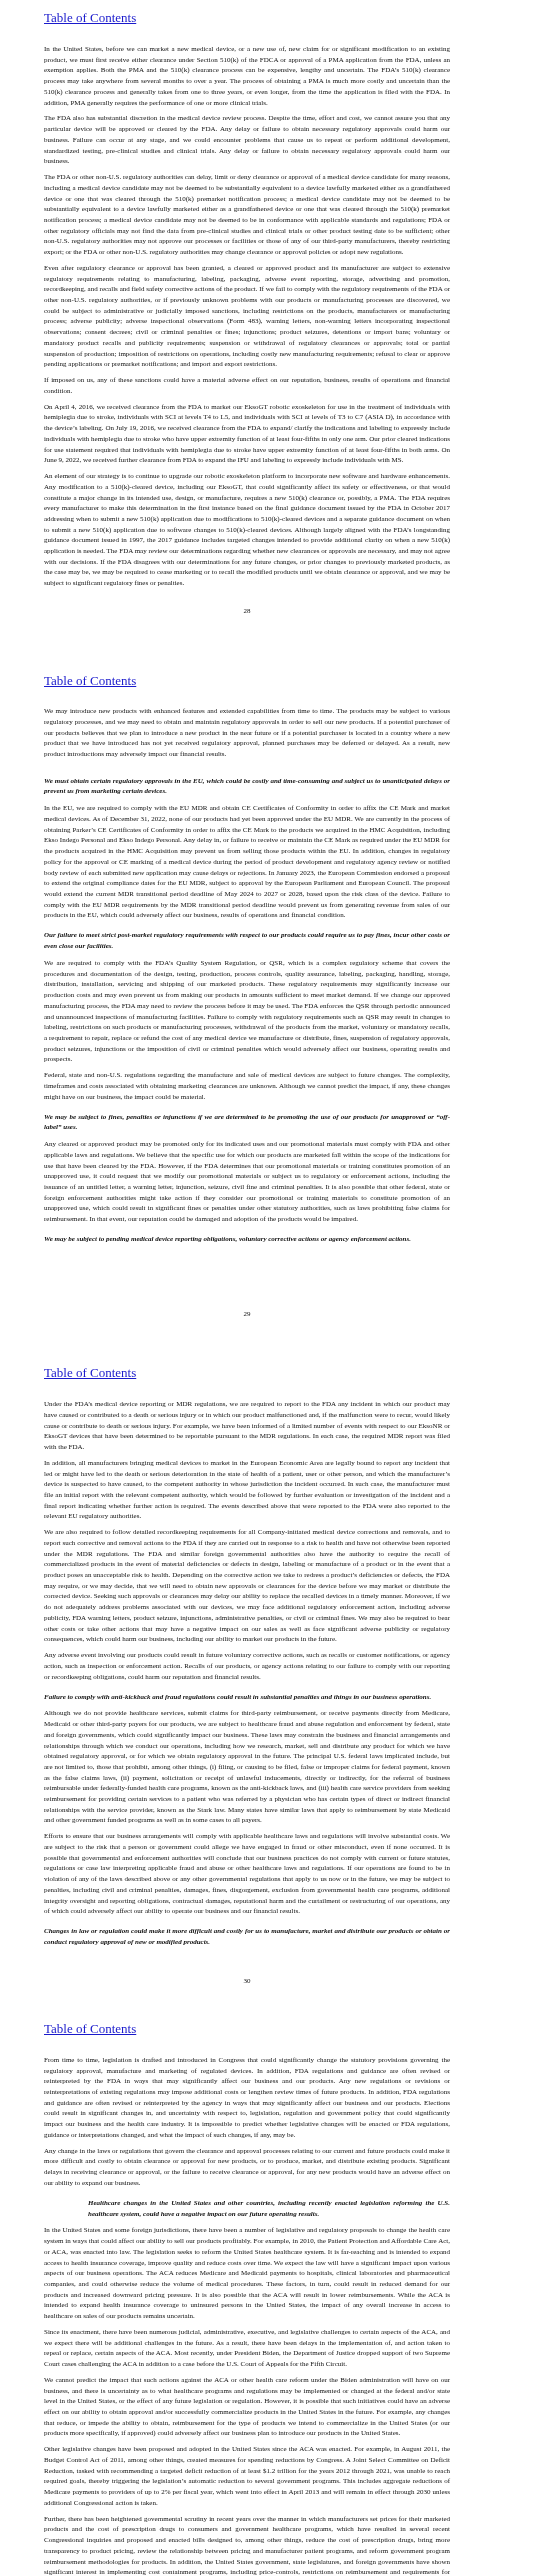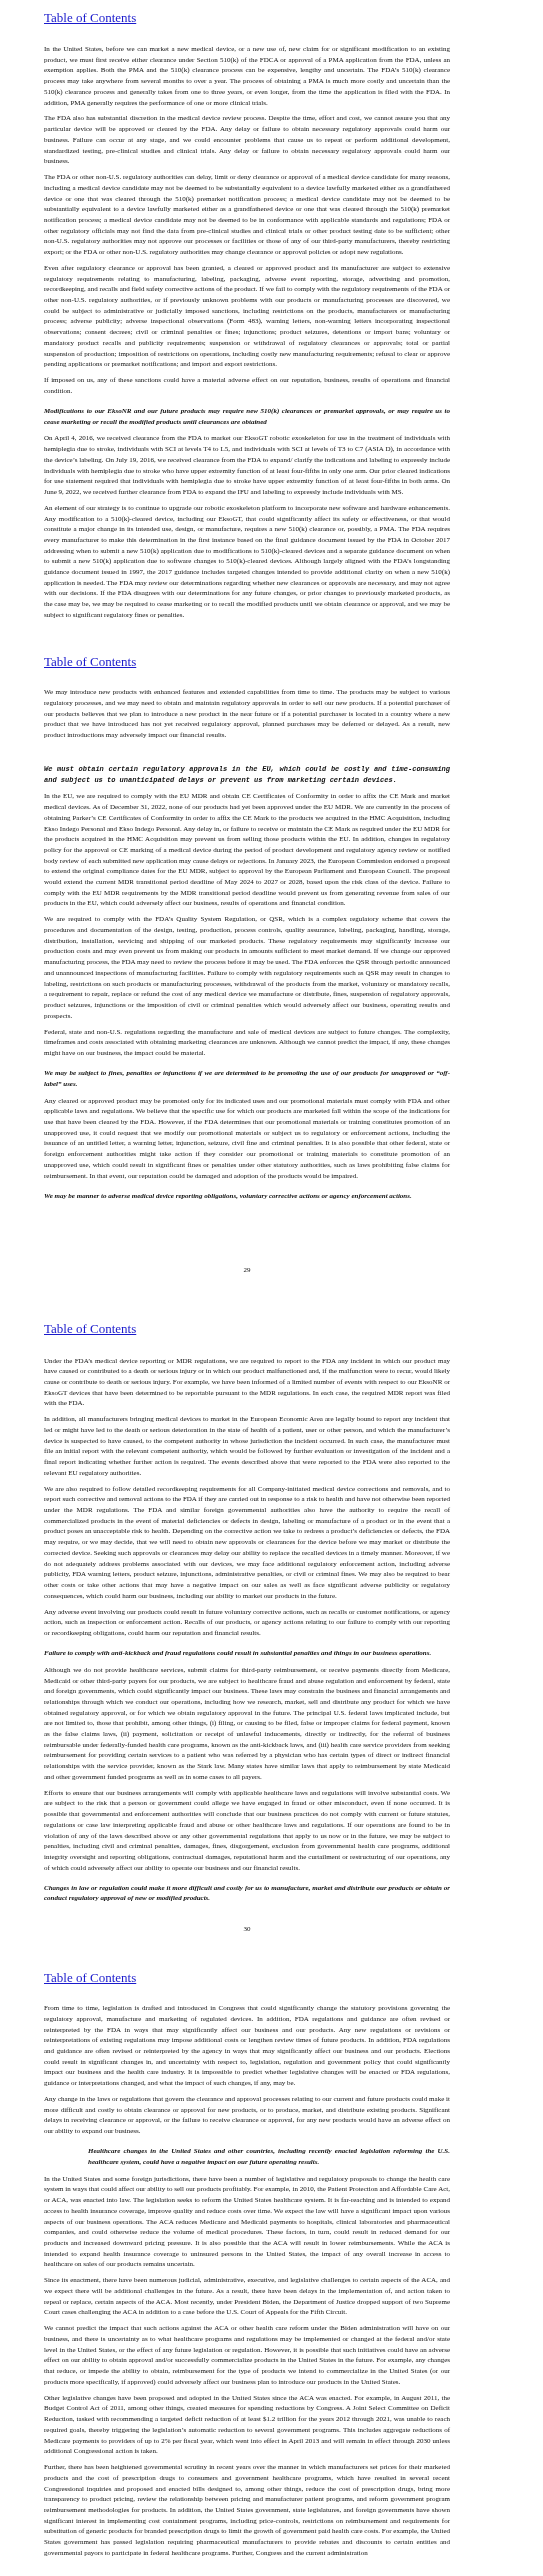--- a/index.html
+++ b/index.html
@@ -17,58 +17,59 @@
   <section class="page" style="padding-top: 13.4px;">
     <div class="toc-wrap" style="margin-bottom: 19.6px;">
       <a class="toc-link">Table of Contents</a>
     </div>
     <div class="content">
         <p class="body">In the United States, before we can market a new medical device, or a new use of, new claim for or significant modification to an existing product, we must first receive either clearance under Section 510(k) of the FDCA or approval of a PMA application from the FDA, unless an exemption applies. Both the PMA and the 510(k) clearance process can be expensive, lengthy and uncertain. The FDA’s 510(k) clearance process may take anywhere from several months to over a year. The process of obtaining a PMA is much more costly and uncertain than the 510(k) clearance process and generally takes from one to three years, or even longer, from the time the application is filed with the FDA. In addition, PMA generally requires the performance of one or more clinical trials.</p>
         <p class="body">The FDA also has substantial discretion in the medical device review process. Despite the time, effort and cost, we cannot assure you that any particular device will be approved or cleared by the FDA. Any delay or failure to obtain necessary regulatory approvals could harm our business. Failure can occur at any stage, and we could encounter problems that cause us to repeat or perform additional development, standardized testing, pre-clinical studies and clinical trials. Any delay or failure to obtain necessary regulatory approvals could harm our business.</p>
         <p class="body">The FDA or other non-U.S. regulatory authorities can delay, limit or deny clearance or approval of a medical device candidate for many reasons, including a medical device candidate may not be deemed to be substantially equivalent to a device lawfully marketed either as a grandfathered device or one that was cleared through the 510(k) premarket notification process; a medical device candidate may not be deemed to be substantially equivalent to a device lawfully marketed either as a grandfathered device or one that was cleared through the 510(k) premarket notification process; a medical device candidate may not be deemed to be in conformance with applicable standards and regulations; FDA or other regulatory officials may not find the data from pre-clinical studies and clinical trials or other product testing date to be sufficient; other non-U.S. regulatory authorities may not approve our processes or facilities or those of any of our third-party manufacturers, thereby restricting export; or the FDA or other non-U.S. regulatory authorities may change clearance or approval policies or adopt new regulations.</p>
         <p class="body">Even after regulatory clearance or approval has been granted, a cleared or approved product and its manufacturer are subject to extensive regulatory requirements relating to manufacturing, labeling, packaging, adverse event reporting, storage, advertising and promotion, recordkeeping, and recalls and field safety corrective actions of the product. If we fail to comply with the regulatory requirements of the FDA or other non-U.S. regulatory authorities, or if previously unknown problems with our products or manufacturing processes are discovered, we could be subject to administrative or judicially imposed sanctions, including restrictions on the products, manufacturers or manufacturing process; adverse publicity; adverse inspectional observations (Form 483), warning letters, non-warning letters incorporating inspectional observations; consent decrees; civil or criminal penalties or fines; injunctions; product seizures, detentions or import bans; voluntary or mandatory product recalls and publicity requirements; suspension or withdrawal of regulatory clearances or approvals; total or partial suspension of production; imposition of restrictions on operations, including costly new manufacturing requirements; refusal to clear or approve pending applications or premarket notifications; and import and export restrictions.</p>
         <p class="body">If imposed on us, any of these sanctions could have a material adverse effect on our reputation, business, results of operations and financial condition.</p>
-        <p class="heading" style="margin-top: 9.3px;">Modifications to our EksoNR and our future products may require new 510(k) clearances or premarket approvals, or may require us to cease marketing or recall the modified products until clearances are obtained</p>
         <p class="body">On April 4, 2016, we received clearance from the FDA to market our EksoGT robotic exoskeleton for use in the treatment of individuals with hemiplegia due to stroke, individuals with SCI at levels T4 to L5, and individuals with SCI at levels of T3 to C7 (ASIA D), in accordance with the device’s labeling. On July 19, 2016, we received clearance from the FDA to expand/ clarify the indications and labeling to expressly include individuals with hemiplegia due to stroke who have upper extremity function of at least four-fifths in only one arm. Our prior cleared indications for use statement required that individuals with hemiplegia due to stroke have upper extremity function of at least four-fifths in both arms. On June 9, 2022, we received further clearance from FDA to expand the IFU and labeling to expressly include individuals with MS.</p>
         <p class="body">An element of our strategy is to continue to upgrade our robotic exoskeleton platform to incorporate new software and hardware enhancements. Any modification to a 510(k)-cleared device, including our EksoGT, that could significantly affect its safety or effectiveness, or that would constitute a major change in its intended use, design, or manufacture, requires a new 510(k) clearance or, possibly, a PMA. The FDA requires every manufacturer to make this determination in the first instance based on the final guidance document issued by the FDA in October 2017 addressing when to submit a new 510(k) application due to modifications to 510(k)-cleared devices and a separate guidance document on when to submit a new 510(k) application due to software changes to 510(k)-cleared devices. Although largely aligned with the FDA’s longstanding guidance document issued in 1997, the 2017 guidance includes targeted changes intended to provide additional clarity on when a new 510(k) application is needed. The FDA may review our determinations regarding whether new clearances or approvals are necessary, and may not agree with our decisions. If the FDA disagrees with our determinations for any future changes, or prior changes to previously marketed products, as the case may be, we may be required to cease marketing or to recall the modified products until we obtain clearance or approval, and we may be subject to significant regulatory fines or penalties.</p>
       </div>
+    <div class="page-number" style="margin-top: 17.5px; padding-bottom: 28px;">28</div>
   </section>
 
   <section class="page" style="padding-top: 31px;">
     <div class="toc-wrap" style="margin-bottom: 19.6px;">
       <a class="toc-link">Table of Contents</a>
     </div>
     <div class="content">
         <p class="body">We may introduce new products with enhanced features and extended capabilities from time to time. The products may be subject to various regulatory processes, and we may need to obtain and maintain regulatory approvals in order to sell our new products. If a potential purchaser of our products believes that we plan to introduce a new product in the near future or if a potential purchaser is located in a country where a new product that we have introduced has not yet received regulatory approval, planned purchases may be deferred or delayed. As a result, new product introductions may adversely impact our financial results.</p>
-        <p class="heading" style="margin-top: 23px; font-family: Liberation Mono, monospace;">We must obtain certain regulatory approvals in the EU, which could be costly and time-consuming and subject us to unanticipated delays or prevent us from marketing certain devices.</p>
+        <p class="heading" style="margin-top: 16px;">We must obtain certain regulatory approvals in the EU, which could be costly and time-consuming and subject us to unanticipated delays or prevent us from marketing certain devices.</p>
         <p class="body">In the EU, we are required to comply with the EU MDR and obtain CE Certificates of Conformity in order to affix the CE Mark and market medical devices. As of December 31, 2022, none of our products had yet been approved under the EU MDR.  We are currently in the process of obtaining Parker’s CE Certificates of Conformity in order to affix the CE Mark to the products we acquired in the HMC Acquisition, including Ekso Indego Personal and Ekso Indego Personal. Any delay in, or failure to receive or maintain the CE Mark as required under the EU MDR for the products acquired in the HMC Acquisition may prevent us from selling those products within the EU. In addition, changes in regulatory policy for the approval or CE marking of a medical device during the period of product development and regulatory agency review or notified body review of each submitted new application may cause delays or rejections. In January 2023, the European Commission endorsed a proposal to extend the original compliance dates for the EU MDR, subject to approval by the European Parliament and European Council. The proposal would extend the current MDR transitional period deadline of May 2024 to 2027 or 2028, based upon the risk class of the device. Failure to comply with the EU MDR requirements by the MDR transitional period deadline would prevent us from generating revenue from sales of our products in the EU, which could adversely affect our business, results of operations and financial condition.</p>
+        <p class="heading" style="margin-top: 9.3px;">Our failure to meet strict post-market regulatory requirements with respect to our products could require us to pay fines, incur other costs or even close our facilities.</p>
         <p class="body">We are required to comply with the FDA’s Quality System Regulation, or QSR, which is a complex regulatory scheme that covers the procedures and documentation of the design, testing, production, process controls, quality assurance, labeling, packaging, handling, storage, distribution, installation, servicing and shipping of our marketed products. These regulatory requirements may significantly increase our production costs and may even prevent us from making our products in amounts sufficient to meet market demand. If we change our approved manufacturing process, the FDA may need to review the process before it may be used. The FDA enforces the QSR through periodic announced and unannounced inspections of manufacturing facilities. Failure to comply with regulatory requirements such as QSR may result in changes to labeling, restrictions on such products or manufacturing processes, withdrawal of the products from the market, voluntary or mandatory recalls, a requirement to repair, replace or refund the cost of any medical device we manufacture or distribute, fines, suspension of regulatory approvals, product seizures, injunctions or the imposition of civil or criminal penalties which would adversely affect our business, operating results and prospects.</p>
         <p class="body">Federal, state and non-U.S. regulations regarding the manufacture and sale of medical devices are subject to future changes. The complexity, timeframes and costs associated with obtaining marketing clearances are unknown. Although we cannot predict the impact, if any, these changes might have on our business, the impact could be material.</p>
         <p class="heading" style="margin-top: 9.3px;">We may be subject to fines, penalties or injunctions if we are determined to be promoting the use of our products for unapproved or “off-label” uses.</p>
         <p class="body">Any cleared or approved product may be promoted only for its indicated uses and our promotional materials must comply with FDA and other applicable laws and regulations. We believe that the specific use for which our products are marketed fall within the scope of the indications for use that have been cleared by the FDA. However, if the FDA determines that our promotional materials or training constitutes promotion of an unapproved use, it could request that we modify our promotional materials or subject us to regulatory or enforcement actions, including the issuance of an untitled letter, a warning letter, injunction, seizure, civil fine and criminal penalties. It is also possible that other federal, state or foreign enforcement authorities might take action if they consider our promotional or training materials to constitute promotion of an unapproved use, which could result in significant fines or penalties under other statutory authorities, such as laws prohibiting false claims for reimbursement. In that event, our reputation could be damaged and adoption of the products would be impaired.</p>
-        <p class="heading" style="margin-top: 9.3px;">We may be manner to adverse medical device reporting obligations, voluntary corrective actions or agency enforcement actions.</p>
+        <p class="heading" style="margin-top: 9.3px;">We may be subject to pending medical device reporting obligations, voluntary corrective actions or agency enforcement actions.</p>
       </div>
     <div class="page-number" style="margin-top: 64px; padding-bottom: 36px;">29</div>
   </section>
 
   <section class="page" style="padding-top: 12.4px;">
     <div class="toc-wrap" style="margin-bottom: 20.6px;">
       <a class="toc-link">Table of Contents</a>
     </div>
     <div class="content">
         <p class="body">Under the FDA’s medical device reporting or MDR regulations, we are required to report to the FDA any incident in which our product may have caused or contributed to a death or serious injury or in which our product malfunctioned and, if the malfunction were to recur, would likely cause or contribute to death or serious injury. For example, we have been informed of a limited number of events with respect to our EksoNR or EksoGT devices that have been determined to be reportable pursuant to the MDR regulations. In each case, the required MDR report was filed with the FDA.</p>
         <p class="body">In addition, all manufacturers bringing medical devices to market in the European Economic Area are legally bound to report any incident that led or might have led to the death or serious deterioration in the state of health of a patient, user or other person, and which the manufacturer’s device is suspected to have caused, to the competent authority in whose jurisdiction the incident occurred. In such case, the manufacturer must file an initial report with the relevant competent authority, which would be followed by further evaluation or investigation of the incident and a final report indicating whether further action is required. The events described above that were reported to the FDA were also reported to the relevant EU regulatory authorities.</p>
         <p class="body">We are also required to follow detailed recordkeeping requirements for all Company-initiated medical device corrections and removals, and to report such corrective and removal actions to the FDA if they are carried out in response to a risk to health and have not otherwise been reported under the MDR regulations. The FDA and similar foreign governmental authorities also have the authority to require the recall of commercialized products in the event of material deficiencies or defects in design, labeling or manufacture of a product or in the event that a product poses an unacceptable risk to health. Depending on the corrective action we take to redress a product’s deficiencies or defects, the FDA may require, or we may decide, that we will need to obtain new approvals or clearances for the device before we may market or distribute the corrected device. Seeking such approvals or clearances may delay our ability to replace the recalled devices in a timely manner. Moreover, if we do not adequately address problems associated with our devices, we may face additional regulatory enforcement action, including adverse publicity, FDA warning letters, product seizure, injunctions, administrative penalties, or civil or criminal fines. We may also be required to bear other costs or take other actions that may have a negative impact on our sales as well as face significant adverse publicity or regulatory consequences, which could harm our business, including our ability to market our products in the future.</p>
         <p class="body">Any adverse event involving our products could result in future voluntary corrective actions, such as recalls or customer notifications, or agency action, such as inspection or enforcement action. Recalls of our products, or agency actions relating to our failure to comply with our reporting or recordkeeping obligations, could harm our reputation and financial results.</p>
         <p class="heading" style="margin-top: 9.3px;">Failure to comply with anti-kickback and fraud regulations could result in substantial penalties and things in our business operations.</p>
         <p class="body">Although we do not provide healthcare services, submit claims for third-party reimbursement, or receive payments directly from Medicare, Medicaid or other third-party payers for our products, we are subject to healthcare fraud and abuse regulation and enforcement by federal, state and foreign governments, which could significantly impact our business. These laws may constrain the business and financial arrangements and relationships through which we conduct our operations, including how we research, market, sell and distribute any product for which we have obtained regulatory approval, or for which we obtain regulatory approval in the future. The principal U.S. federal laws implicated include, but are not limited to, those that prohibit, among other things, (i) filing, or causing to be filed, false or improper claims for federal payment, known as the false claims laws, (ii) payment, solicitation or receipt of unlawful inducements, directly or indirectly, for the referral of business reimbursable under federally-funded health care programs, known as the anti-kickback laws, and (iii) health care service providers from seeking reimbursement for providing certain services to a patient who was referred by a physician who has certain types of direct or indirect financial relationships with the service provider, known as the Stark law. Many states have similar laws that apply to reimbursement by state Medicaid and other government funded programs as well as in some cases to all payers.</p>
         <p class="body">Efforts to ensure that our business arrangements will comply with applicable healthcare laws and regulations will involve substantial costs. We are subject to the risk that a person or government could allege we have engaged in fraud or other misconduct, even if none occurred. It is possible that governmental and enforcement authorities will conclude that our business practices do not comply with current or future statutes, regulations or case law interpreting applicable fraud and abuse or other healthcare laws and regulations. If our operations are found to be in violation of any of the laws described above or any other governmental regulations that apply to us now or in the future, we may be subject to penalties, including civil and criminal penalties, damages, fines, disgorgement, exclusion from governmental health care programs, additional integrity oversight and reporting obligations, contractual damages, reputational harm and the curtailment or restructuring of our operations, any of which could adversely affect our ability to operate our business and our financial results.</p>
         <p class="heading" style="margin-top: 9.3px;">Changes in law or regulation could make it more difficult and costly for us to manufacture, market and distribute our products or obtain or conduct regulatory approval of new or modified products.</p>
       </div>
-    <div class="page-number" style="margin-top: 20px; padding-bottom: 28px;">30</div>
+    <div class="page-number" style="margin-top: 28px; padding-bottom: 28px;">30</div>
   </section>
 
   <section class="page" style="padding-top: 10.3px;">
     <div class="toc-wrap" style="margin-bottom: 19.6px;">
       <a class="toc-link">Table of Contents</a>
     </div>
     <div class="content">
         <p class="body">From time to time, legislation is drafted and introduced in Congress that could significantly change the statutory provisions governing the regulatory approval, manufacture and marketing of regulated devices. In addition, FDA regulations and guidance are often revised or reinterpreted by the FDA in ways that may significantly affect our business and our products. Any new regulations or revisions or reinterpretations of existing regulations may impose additional costs or lengthen review times of future products. In addition, FDA regulations and guidance are often revised or reinterpreted by the agency in ways that may significantly affect our business and our products. Elections could result in significant changes in, and uncertainty with respect to, legislation, regulation and government policy that could significantly impact our business and the health care industry. It is impossible to predict whether legislative changes will be enacted or FDA regulations, guidance or interpretations changed, and what the impact of such changes, if any, may be.</p>
         <p class="body">Any change in the laws or regulations that govern the clearance and approval processes relating to our current and future products could make it more difficult and costly to obtain clearance or approval for new products, or to produce, market, and distribute existing products. Significant delays in receiving clearance or approval, or the failure to receive clearance or approval, for any new products would have an adverse effect on our ability to expand our business.</p>
         <p class="heading" style="margin-top: 9.3px; margin-left: 44px;">Healthcare changes in the United States and other countries, including recently enacted legislation reforming the U.S. healthcare system, could have a negative impact on our future operating results.</p>

